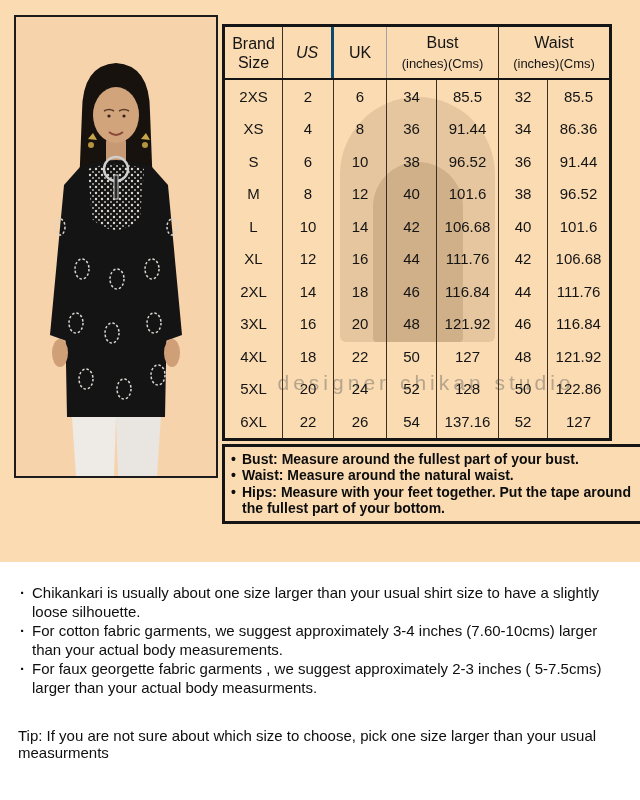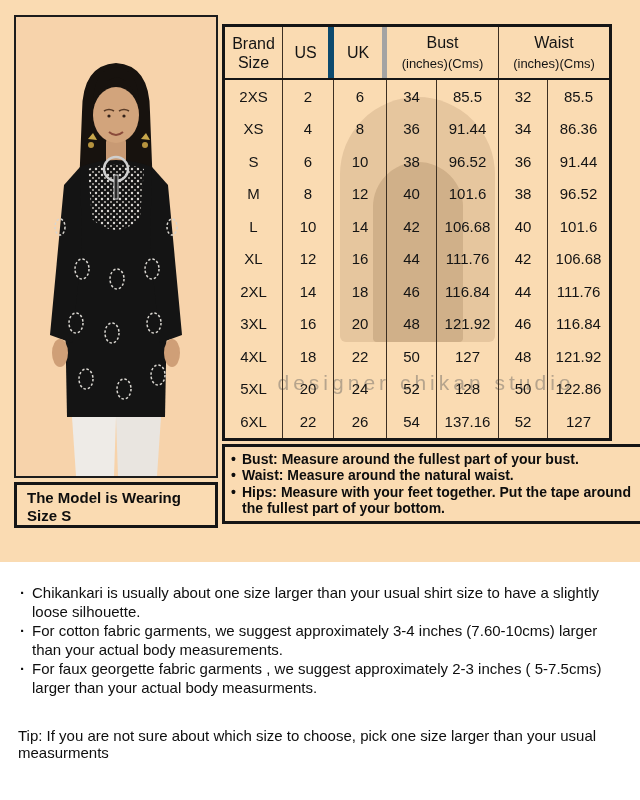--- a/index.html
+++ b/index.html
@@ -42,22 +42,22 @@
     position:relative; z-index:1;
     display:grid;
     grid-template-columns:58px 51px 53px 50px 62px 49px 61px;
   }
   .t-head { border-bottom:2px solid #151515; }
   .hc {
     display:flex; align-items:center; justify-content:center; text-align:center;
     font-size:16px; color:#141414; padding:2px 0;
   }
   .h-brand { grid-column:1; grid-row:1/3; border-right:1px solid #3c2f22; line-height:19px; }
-  .h-us    { grid-column:2; grid-row:1/3; border-right:6px solid #0c4a6e; }
-  .h-uk    { grid-column:3; grid-row:1/3; border-right:5px solid #a3a3a3; }
+  .h-us    { grid-column:2; grid-row:1/3; border-right:3px solid #0c4a6e;font-style:italic; }
+  .h-uk    { grid-column:3; grid-row:1/3; border-right:1px solid #a3a3a3; }
   .h-bust  { grid-column:4/6; grid-row:1; padding-top:7px; }
   .h-waist { grid-column:6/8; grid-row:1; padding-top:7px; }
   .h-bust-sub  { grid-column:4/6; grid-row:2; border-right:1px solid #3c2f22; }
   .h-waist-sub { grid-column:6/8; grid-row:2; }
   .h-bust { border-right:1px solid #3c2f22; }
   .sub { display:flex; justify-content:center; width:100%; padding:0 2px 5px 2px; }
   .sub span { font-size:13px; color:#141414; }
   .t-body { grid-auto-rows:32.5px; }
   .cell {
     display:flex; align-items:center; justify-content:center;
@@ -169,24 +169,20 @@
               <ellipse cx="70" cy="362" rx="7" ry="10"></ellipse>
               <ellipse cx="108" cy="372" rx="7" ry="10"></ellipse>
               <ellipse cx="142" cy="358" rx="7" ry="10"></ellipse>
               <ellipse cx="44" cy="210" rx="5" ry="8"></ellipse>
               <ellipse cx="156" cy="210" rx="5" ry="8"></ellipse>
             </g>
 
             <path d="M56,400 L100,400 L98,459 L60,459 Z" fill="#eeebe7"></path>
             <path d="M100,400 L145,400 L141,459 L102,459 Z" fill="#e9e5e0"></path>
           </svg>
-        </div>
-        <div class="model-box">
-          <span>The Model is Wearing</span><br>
-          <span>Size S</span>
         </div>
       </div>
 
       <div class="right-col">
         <div class="size-table">
 
           <div class="watermark">
             <div class="wm-arch-outer"></div>
             <div class="wm-arch-inner"></div>
             <div class="wm-studio">designer chikan studio</div>

